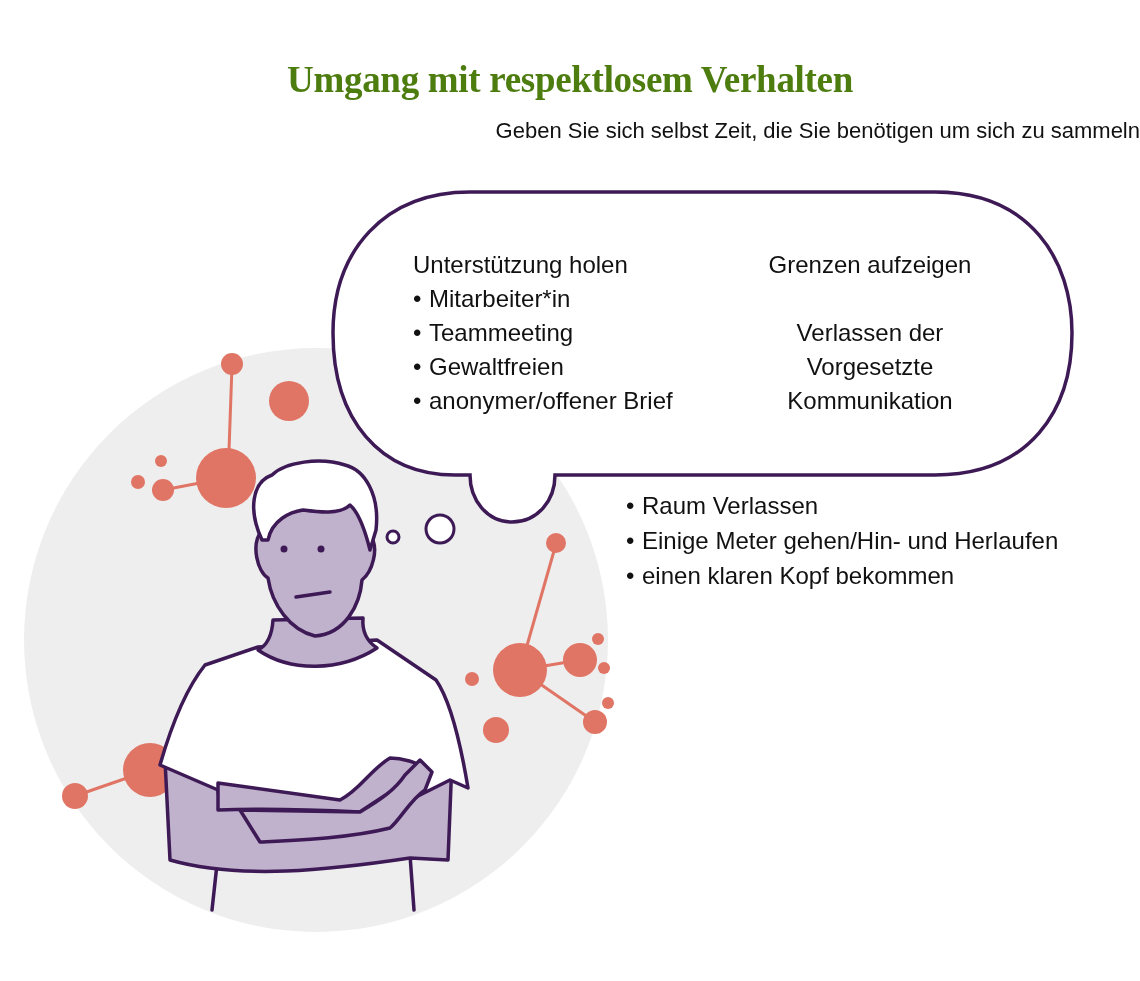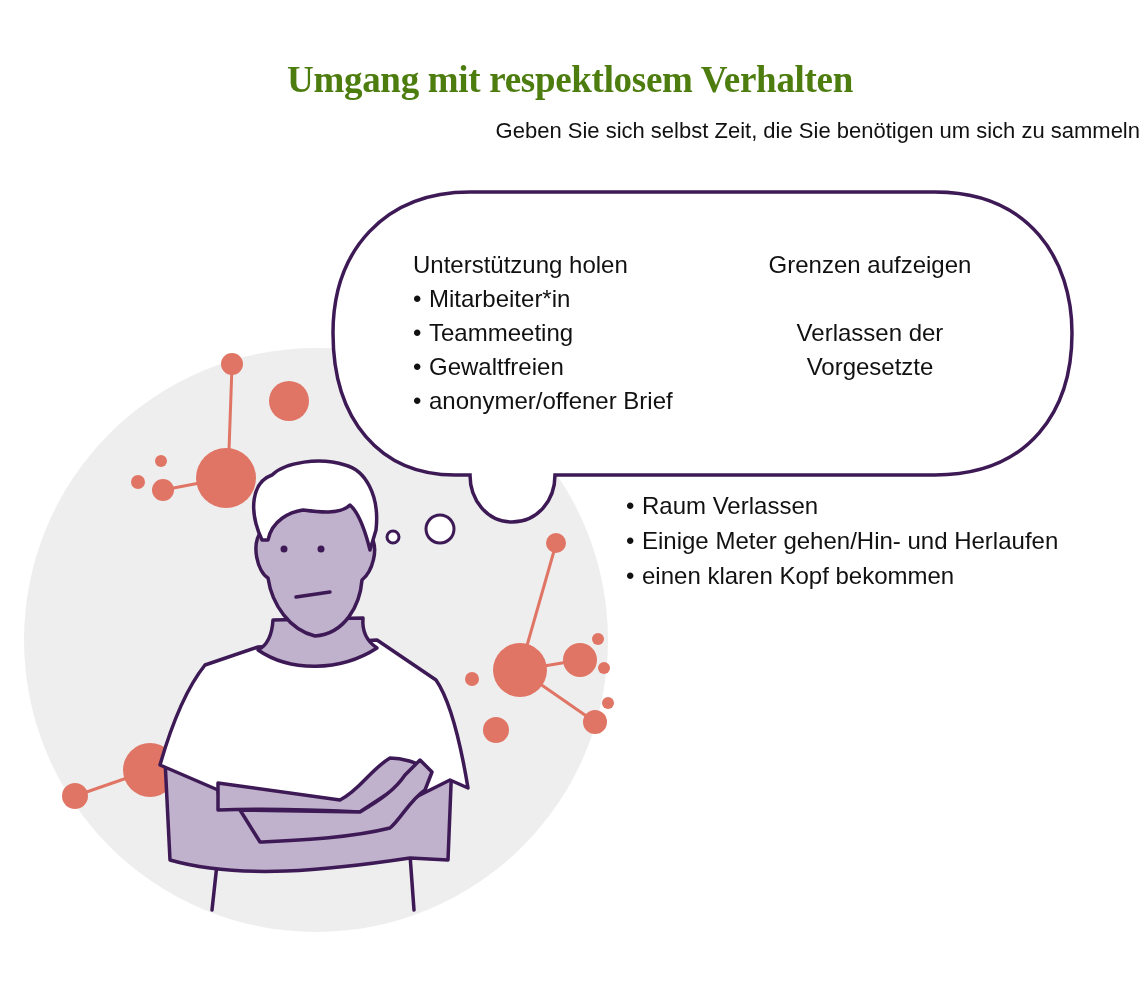--- a/index.html
+++ b/index.html
@@ -87,19 +87,20 @@
   <div class="li"><span class="dot">•</span><span>Teammeeting</span></div>
   <div class="li"><span class="dot">•</span><span>Gewaltfreien</span></div>
   <div class="li"><span class="dot">•</span><span>anonymer/offener Brief</span></div>
 </div>
 
 <div class="bubble-right">
   <div>Grenzen aufzeigen</div>
   <div class="gap"></div>
   <div>Verlassen der</div>
   <div>Vorgesetzte</div>
+  <div>Kommunikation</div>
 </div>
 
 <div class="side-list">
   <div class="li"><span class="dot">•</span><span>Raum Verlassen</span></div>
   <div class="li"><span class="dot">•</span><span>Einige Meter gehen/Hin- und Herlaufen</span></div>
   <div class="li"><span class="dot">•</span><span>einen klaren Kopf bekommen</span></div>
 </div>
 
 </body></html>

